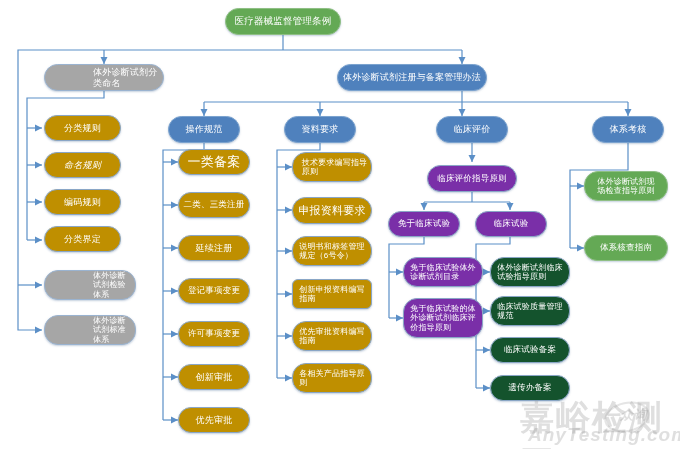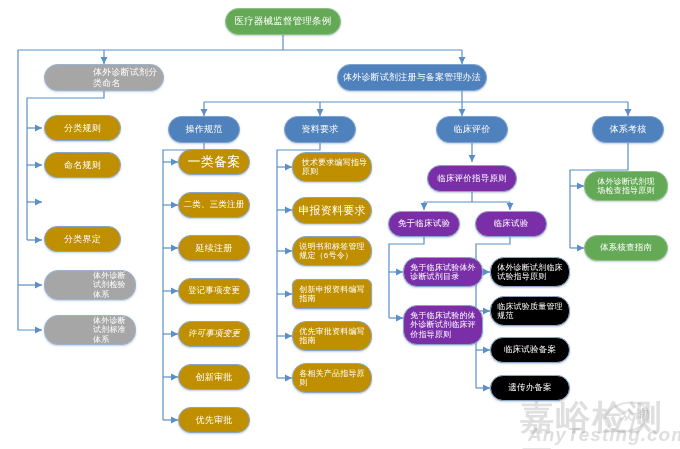--- a/index.html
+++ b/index.html
@@ -23,21 +23,21 @@
     letter-spacing:0.2px;
     box-shadow:0 1px 2px rgba(90,120,160,.35);
     padding:1px 3px;
     white-space:pre-line;
   }
   .n-green{background:#64A955;border-color:#8fbf84;}
   .n-blue{background:#4F81BD;border-color:#7ba3cf;}
   .n-gray{background:#A6A6A6;border-color:#9ab3d0;padding-left:48px;}
   .n-gold{background:#BF8F00;border-color:#8aa6c6;}
   .n-purple{background:#7A2FA8;border-color:#8aa6c6;}
-  .n-red{background:#000000;border-color:#8aa6c6;}
+  .n-red{background:#14532d;border-color:#8aa6c6;}
   .watermark{
     position:absolute;
     color:rgba(150,150,150,.30);
     font-weight:bold;
     pointer-events:none;
     user-select:none;
   }
   .wm-cn{font-size:34px;letter-spacing:2px;}
   .wm-en{font-size:19px;font-style:italic;letter-spacing:1px;}
   .wm-seal{
@@ -123,34 +123,35 @@
       <path d="M570,248 L584,248" marker-end="url(#ah)"></path>
     </g>
   </svg>
 
   <div class="node n-green" style="left:225px;top:8px;width:116px;height:27px;font-size:9.5px;">医疗器械监督管理条例</div>
 
   <div class="node n-gray" style="left:44px;top:64px;width:120px;height:27px;font-size:9px;">体外诊断试剂分类命名</div>
   <div class="node n-blue" style="left:337px;top:64px;width:150px;height:27px;font-size:9px;">体外诊断试剂注册与备案管理办法</div>
 
   <div class="node n-gold" style="left:44px;top:115px;width:77px;height:26px;font-size:9px;">分类规则</div>
-  <div class="node n-gold" style="left:44px;top:152px;width:77px;height:26px;font-size:9px;">命名规则</div>
+  <div class="node n-gold" style="left:44px;top:152px;width:77px;height:26px;font-size:9px;font-style:italic;">命名规则</div>
+  <div class="node n-gold" style="left:44px;top:189px;width:77px;height:26px;font-size:9px;">编码规则</div>
   <div class="node n-gold" style="left:44px;top:226px;width:77px;height:26px;font-size:9px;">分类界定</div>
 
   <div class="node n-gray" style="left:44px;top:270px;width:92px;height:30px;font-size:8px;">体外诊断试剂检验
 体系</div>
   <div class="node n-gray" style="left:44px;top:315px;width:92px;height:30px;font-size:8px;">体外诊断试剂标准
 体系</div>
 
   <div class="node n-blue" style="left:168px;top:116px;width:72px;height:27px;font-size:9px;">操作规范</div>
   <div class="node n-gold" style="left:178px;top:149px;width:72px;height:26px;font-size:13px;">一类备案</div>
   <div class="node n-gold" style="left:178px;top:192px;width:72px;height:26px;font-size:8.5px;">二类、三类注册</div>
   <div class="node n-gold" style="left:178px;top:235px;width:72px;height:26px;font-size:9px;">延续注册</div>
   <div class="node n-gold" style="left:178px;top:278px;width:72px;height:26px;font-size:8.5px;">登记事项变更</div>
-  <div class="node n-gold" style="left:178px;top:321px;width:72px;height:26px;font-size:8.5px;font-style:italic;">许可事项变更</div>
+  <div class="node n-gold" style="left:178px;top:321px;width:72px;height:26px;font-size:8.5px;">许可事项变更</div>
   <div class="node n-gold" style="left:178px;top:364px;width:72px;height:26px;font-size:9px;">创新审批</div>
   <div class="node n-gold" style="left:178px;top:407px;width:72px;height:26px;font-size:9px;">优先审批</div>
 
   <div class="node n-blue" style="left:284px;top:116px;width:72px;height:27px;font-size:9px;">资料要求</div>
   <div class="node n-gold" style="left:292px;top:152px;width:80px;height:30px;font-size:8px;padding-left:8px;">技术要求编写指导
 原则</div>
   <div class="node n-gold" style="left:292px;top:197px;width:80px;height:27px;font-size:11px;">申报资料要求</div>
   <div class="node n-gold" style="left:292px;top:236px;width:80px;height:30px;font-size:8px;">说明书和标签管理
 规定（6号令）</div>
   <div class="node n-gold" style="left:292px;top:279px;width:80px;height:30px;font-size:8px;border-radius:6px;">创新申报资料编写
@@ -160,21 +161,21 @@
   <div class="node n-gold" style="left:292px;top:363px;width:80px;height:30px;font-size:8px;">各相关产品指导原
 则</div>
 
   <div class="node n-blue" style="left:436px;top:116px;width:72px;height:27px;font-size:9px;">临床评价</div>
   <div class="node n-purple" style="left:427px;top:165px;width:90px;height:27px;font-size:8.5px;">临床评价指导原则</div>
   <div class="node n-purple" style="left:388px;top:211px;width:72px;height:26px;font-size:8.5px;">免于临床试验</div>
   <div class="node n-purple" style="left:475px;top:211px;width:72px;height:26px;font-size:8.5px;">临床试验</div>
 
   <div class="node n-purple" style="left:403px;top:257px;width:80px;height:30px;font-size:8px;">免于临床试验体外
 诊断试剂目录</div>
-  <div class="node n-purple" style="left:403px;top:298px;width:80px;height:40px;font-size:8px;margin-top:7px;">免于临床试验的体
+  <div class="node n-purple" style="left:403px;top:298px;width:80px;height:40px;font-size:8px;">免于临床试验的体
 外诊断试剂临床评
 价指导原则</div>
 
   <div class="node n-red" style="left:490px;top:257px;width:80px;height:30px;font-size:8px;">体外诊断试剂临床
 试验指导原则</div>
   <div class="node n-red" style="left:490px;top:296px;width:80px;height:30px;font-size:8px;">临床试验质量管理
 规范</div>
   <div class="node n-red" style="left:490px;top:337px;width:80px;height:26px;font-size:8.5px;">临床试验备案</div>
   <div class="node n-red" style="left:490px;top:375px;width:80px;height:26px;font-size:8.5px;">遗传办备案</div>
 

